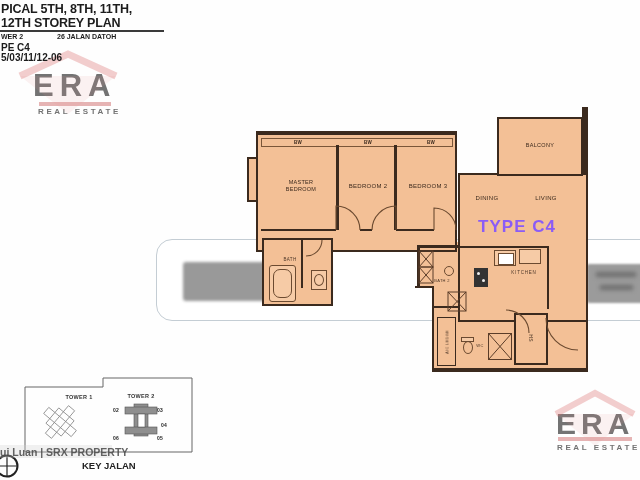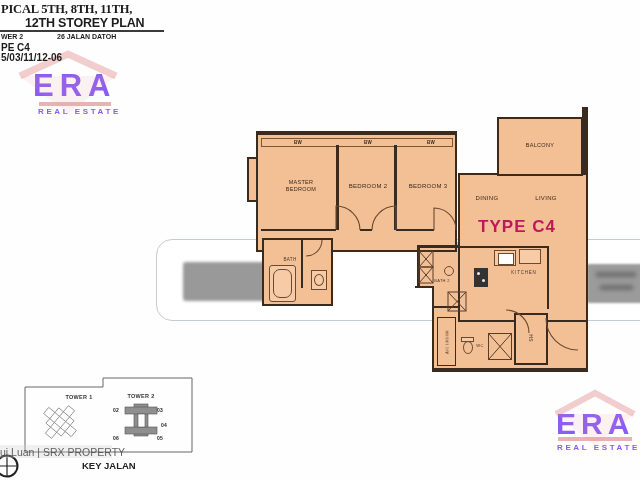--- a/index.html
+++ b/index.html
@@ -1,35 +1,35 @@
 <!DOCTYPE html>
 <html><head>
 <meta charset="utf-8">
 <style>
   html,body{margin:0;padding:0;background:#fff;}
   #page{position:relative;width:640px;height:480px;overflow:hidden;background:#fefefe;
         font-family:"Liberation Sans",sans-serif;}
-  .abs{position:absolute;}
+  .abs{position:absolute;font-weight:bold;}
   .wall{position:absolute;background:#3b2a1e;}
   .lbl{position:absolute;transform:translate(-50%,-50%);font-size:6px;color:#3a281c;
        white-space:nowrap;letter-spacing:.3px;z-index:7;}
   .tiny{font-size:4.5px;filter:blur(.3px);opacity:.9;}
   .room{position:absolute;background:#f3c096;border:2.5px solid #3b2a1e;box-sizing:border-box;z-index:3;}
   .fix{position:absolute;border:1.2px solid #6b4a30;box-sizing:border-box;z-index:4;background:#f6cba6;}
   .hdr{position:absolute;color:#1c1c1c;font-weight:bold;white-space:nowrap;z-index:8;}
-  .era{color:#8b5cf6;font-weight:bold;position:absolute;white-space:nowrap;z-index:0;}
+  .era{color:#737373;font-weight:bold;position:absolute;white-space:nowrap;z-index:0;}
   svg.overlay{position:absolute;left:0;top:0;z-index:6;pointer-events:none;}
 </style>
 </head>
 <body>
 
 <div id="page">
 
-  <div class="hdr" style="left:1px;top:2px;font-size:12.5px;letter-spacing:-0.2px;font-family:Liberation Serif, serif;">PICAL 5TH, 8TH, 11TH,</div>
-  <div class="hdr" style="left:1px;top:16px;font-size:12.5px;letter-spacing:-0.2px;padding-left:24px;">12TH  STOREY  PLAN</div>
+  <div class="hdr" style="left:1px;top:2px;font-size:12.5px;letter-spacing:-0.2px;">PICAL 5TH, 8TH, 11TH,</div>
+  <div class="hdr" style="left:1px;top:16px;font-size:12.5px;letter-spacing:-0.2px;">12TH  STOREY  PLAN</div>
   <div class="abs" style="left:0;top:30px;width:164px;height:1.5px;background:#3a3a3a;z-index:8;"></div>
   <div class="hdr" style="left:1px;top:33px;font-size:7px;">WER 2</div>
   <div class="hdr" style="left:57px;top:33px;font-size:7px;">26 JALAN DATOH</div>
   <div class="hdr" style="left:1px;top:42px;font-size:10px;">PE C4</div>
   <div class="hdr" style="left:1px;top:52px;font-size:10px;">5/03/11/12-06</div>
 
   <div class="era" style="left:33px;top:68px;font-size:31px;letter-spacing:6px;">ERA</div>
   <div class="abs" style="left:39px;top:102px;width:72px;height:3.5px;background:#d98c8c;opacity:.65;z-index:0;"></div>
   <div class="era" style="left:38px;top:107px;font-size:8px;letter-spacing:2.6px;">REAL ESTATE</div>
 
@@ -90,21 +90,21 @@
   <div class="room" style="left:514px;top:313px;width:34px;height:52px;border-width:2.5px;z-index:4;"></div>
   <div class="room" style="left:437px;top:317px;width:19px;height:49px;border-width:1.5px;z-index:4;"></div>
 
   <div class="lbl" style="left:301px;top:182px;font-size:5.5px;">MASTER</div>
   <div class="lbl" style="left:301px;top:189px;font-size:5.5px;">BEDROOM</div>
   <div class="lbl" style="left:368px;top:186px;">BEDROOM 2</div>
   <div class="lbl" style="left:428px;top:186px;">BEDROOM 3</div>
   <div class="lbl" style="left:540px;top:145px;font-size:5.5px;">BALCONY</div>
   <div class="lbl" style="left:487px;top:198px;">DINING</div>
   <div class="lbl" style="left:546px;top:198px;">LIVING</div>
-  <div class="lbl" style="left:517px;top:227px;font-size:17px;font-weight:bold;letter-spacing:1px;color:#be185d;">TYPE C4</div>
+  <div class="lbl" style="left:517px;top:227px;font-size:17px;font-weight:bold;letter-spacing:1px;color:#8b5cf6;">TYPE C4</div>
   <div class="lbl tiny" style="left:524px;top:272px;letter-spacing:.8px;">KITCHEN</div>
   <div class="lbl tiny" style="left:290px;top:259px;">BATH</div>
   <div class="lbl tiny" style="left:442px;top:280px;font-size:4px;">BATH 2</div>
   <div class="lbl tiny" style="left:480px;top:345px;font-size:4px;">WC</div>
   <div class="lbl" style="left:531px;top:338px;font-size:5px;transform:translate(-50%,-50%) rotate(90deg);">HS</div>
   <div class="lbl tiny" style="left:447px;top:342px;font-size:4px;transform:translate(-50%,-50%) rotate(-90deg);">A/C LEDGE</div>
 
   <div class="lbl" style="left:79px;top:397px;font-size:5.5px;font-weight:bold;color:#333;">TOWER 1</div>
   <div class="lbl" style="left:141px;top:396px;font-size:5.5px;font-weight:bold;color:#333;">TOWER 2</div>
   <div class="lbl" style="left:116px;top:410px;font-size:5px;font-weight:bold;color:#222;">02</div>

